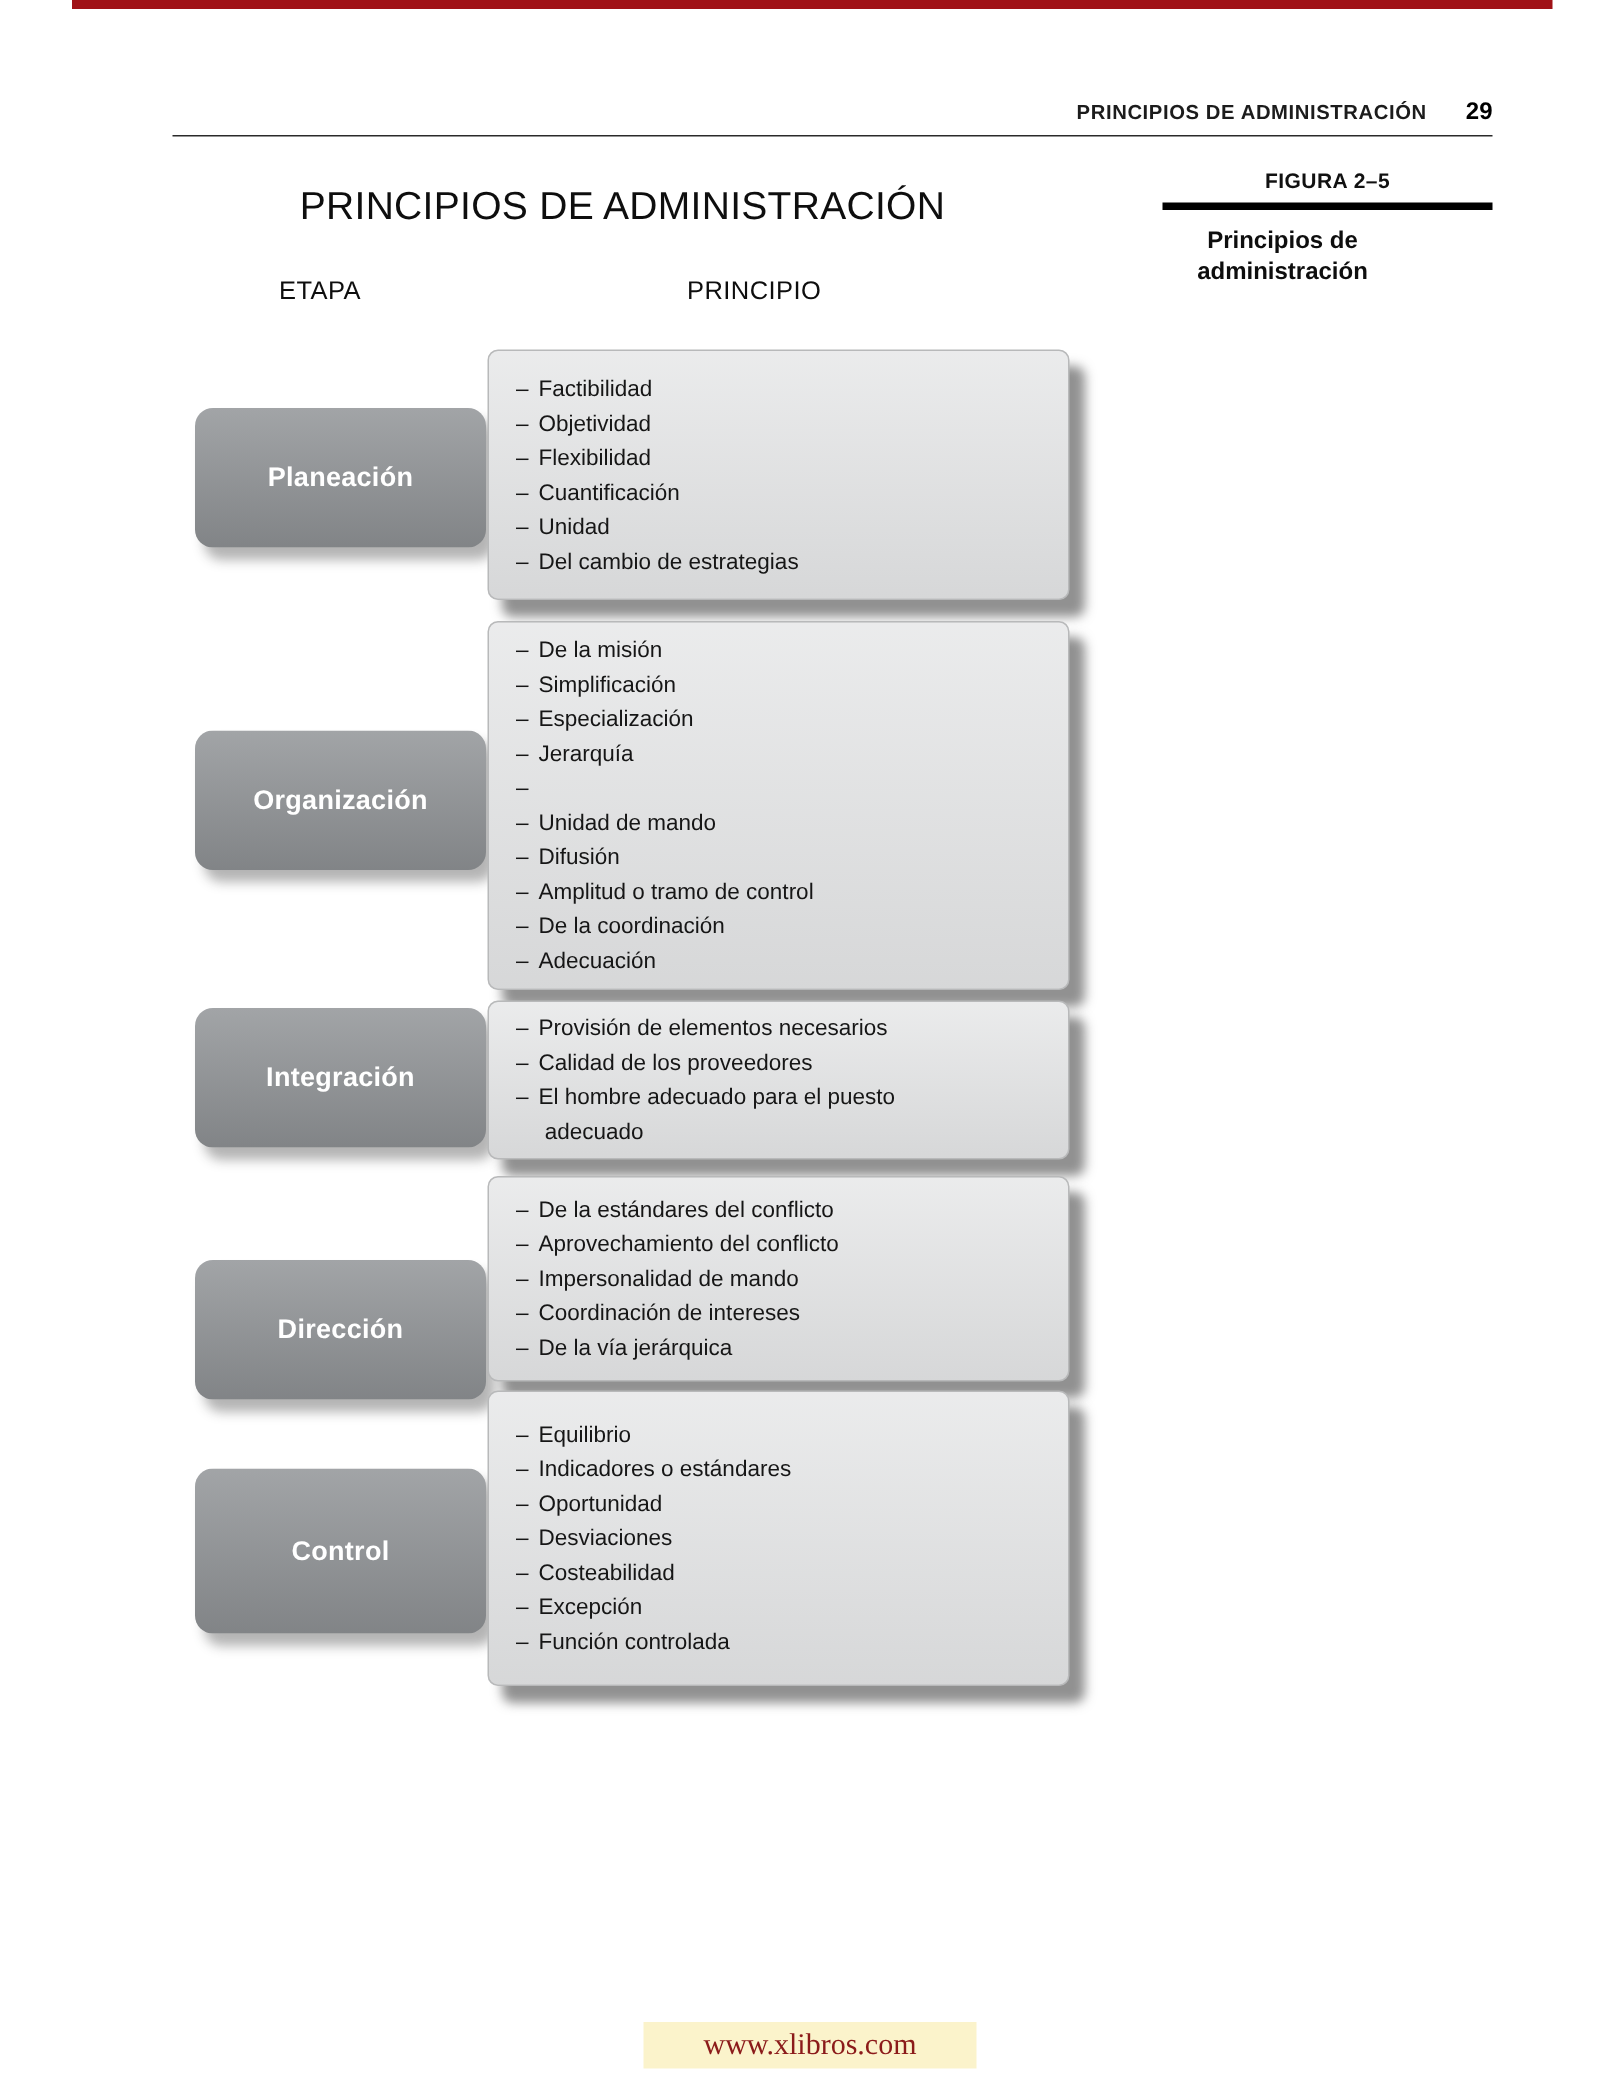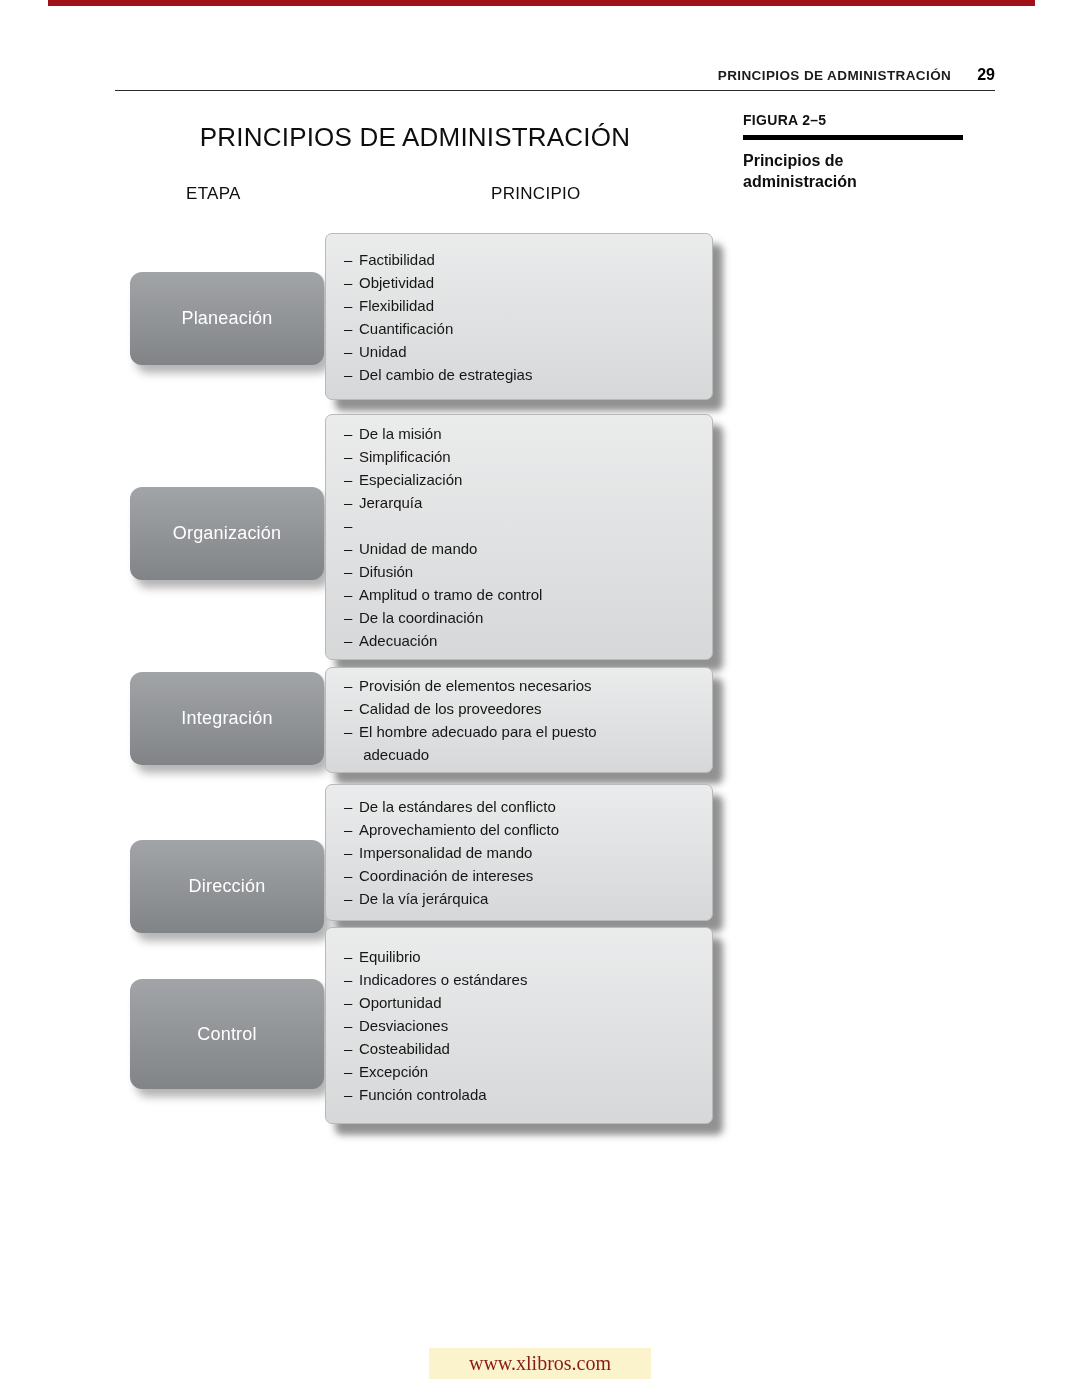--- a/index.html
+++ b/index.html
@@ -42,46 +42,46 @@
   .diagram-title {
     position: absolute;
     top: 122px; left: 135px; width: 560px;
     margin: 0;
     text-align: center;
     font-size: 26px; font-weight: 400; letter-spacing: 0.2px;
     color: #0e0e0e;
   }
 
   
-  .figure-block { position: absolute; top: 112px; left: 743px; width: 220px; }
+  .figure-block { position: absolute; top: 112px; left: 775px; width: 220px; text-align: center; }
   .figure-label { font-size: 14px; font-weight: 700; letter-spacing: 0.3px; margin-bottom: 7px; }
   .figure-rule { height: 5px; background: var(--figure-rule, #000); }
   .figure-title {
     margin-top: 10px; width: 160px;
     font-size: 16px; font-weight: 700; line-height: 21px; color: #0e0e0e;
   }
 
   
   .col-head { position: absolute; font-size: 17px; letter-spacing: 0.3px; color: #0e0e0e; }
   .col-head.etapa { top: 184px; left: 186px; }
-  .col-head.principio { top: 184px; left: 458px; margin-left: 33px; }
+  .col-head.principio { top: 184px; left: 458px; }
 
   
   .rows { position: absolute; inset: 0; }
   .stage-box {
     position: absolute;
     left: 130px; width: 194px;
     border-radius: 12px;
     background-color: var(--stage-box, #909396);
     background-image: linear-gradient(rgba(255,255,255,0.16), rgba(0,0,0,0.10));
     box-shadow: 6px 8px 8px rgba(40,40,40,0.35);
     display: flex; align-items: center; justify-content: center;
   }
   .stage-label {
-    color: #ffffff; font-weight: 400; font-size: 18px; letter-spacing: 0.2px;
+    color: #ffffff; font-weight: 700; font-size: 18px; letter-spacing: 0.2px;
   }
   .principle-box {
     position: absolute;
     left: 325px; width: 388px;
     box-sizing: border-box;
     border-radius: 7px;
     border: 1px solid #b8b9ba;
     background-color: var(--principle-box, #e2e3e4);
     background-image: linear-gradient(rgba(255,255,255,0.30), rgba(0,0,0,0.05));
     box-shadow: 10px 11px 7px rgba(55,55,55,0.55);

